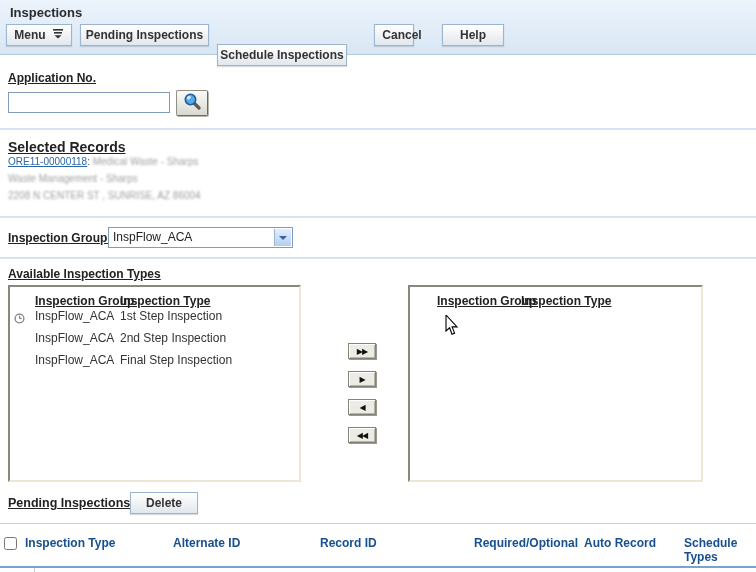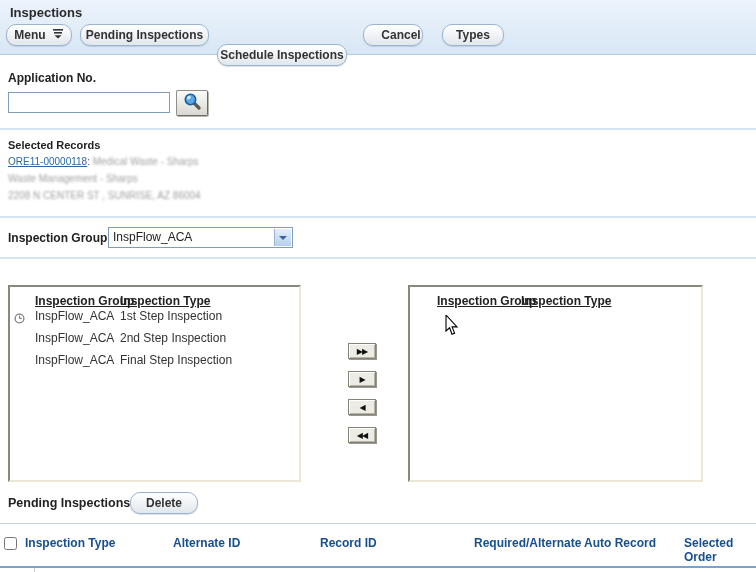--- a/index.html
+++ b/index.html
@@ -12,27 +12,27 @@
   .band {
     position:absolute; left:0; top:0; width:756px; height:55px;
     background:linear-gradient(#ecf3fb, #d8e7f5);
     border-bottom:1px solid #b2c9de;
   }
   .page-title { position:absolute; left:10px; top:5px; font-size:13px; font-weight:bold; color:#2b2b2b; }
   .btn {
     position:absolute; top:24px; height:22px;
     display:flex; align-items:center; justify-content:center; gap:6px;
     background:linear-gradient(#ffffff, #e2e7ec);
-    border:1px solid #9db4cd; border-radius:10px;
+    border:1px solid #9db4cd; border-radius:0;
     font-family:inherit; font-size:12px; font-weight:bold; color:#333;
     box-shadow:0 1px 1px rgba(90,120,150,.25); cursor:default;
   }
   .menu-ico { display:inline-block; }
   
-  .lbl { position:absolute; font-size:12px; font-weight:bold; color:#222; }
+  .lbl { position:absolute; font-size:12px; font-weight:bold; color:#222;text-decoration:underline; }
   .divider { position:absolute; left:0; width:756px; height:2px; background:#d4e4f2; }
   .text-input {
     position:absolute; left:8px; top:92px; width:162px; height:21px;
     border:1px solid #7f9db9; font-family:inherit; font-size:12px; padding:0 3px; background:#fff;
   }
   .search-btn {
     position:absolute; left:176px; top:90px; width:32px; height:26px;
     background:linear-gradient(#fbfbfa,#d9d8d1);
     border:1px solid #8f8f83; border-right-color:#6a6a60; border-bottom-color:#6a6a60;
     border-radius:2px; box-shadow:1px 1px 0 #b9b7ac;
@@ -94,59 +94,60 @@
           <polygon points="2.5,6.2 9.5,6.2 6,9.6" fill="#333"></polygon>
         </svg>
       </span>
     </button>
     <button class="btn" style="left:80px; width:129px;">
       <span>Pending Inspections</span>
     </button>
     <button class="btn" style="left:217px; width:130px;margin-top:20px;">
       <span>Schedule Inspections</span>
     </button>
-    <button class="btn" style="left:363px; width:60px;padding-left:16px;">
+    <button class="btn" style="left:374px; width:40px;padding-left:16px;">
       <span>Cancel</span>
     </button>
     <button class="btn" style="left:442px; width:62px;">
-      <span>Types</span>
+      <span>Help</span>
     </button>
   </div>
 
   <div class="lbl" style="left:8px; top:71px;">Application No.</div>
   <input class="text-input" type="text" value="" style="">
   <div class="search-btn">
     <span>
       <svg width="18" height="18" viewBox="0 0 18 18">
         <line x1="11.5" y1="11.5" x2="16" y2="16" stroke="#5a5a52" stroke-width="3.2" stroke-linecap="round"></line>
         <circle cx="7.5" cy="7.5" r="5.2" fill="#5aa7e6" stroke="#1c5f9e" stroke-width="1.6"></circle>
         <ellipse cx="5.8" cy="5.6" rx="2.2" ry="1.6" fill="#cfe8fb" transform="rotate(-35 5.8 5.6)"></ellipse>
       </svg>
     </span>
   </div>
   <div class="divider" style="top:128px;"></div>
 
-  <div class="lbl" style="left:8px; top:139px; font-size:11px;">Selected Records</div>
+  <div class="lbl" style="left:8px; top:139px; font-size:14px;">Selected Records</div>
   <div class="rec-line" style="left:8px; top:156px;">
     <span class="rec-link">ORE11-00000118</span><span style="color:#555;">:</span>
     <span class="blurred">Medical Waste - Sharps</span>
   </div>
   <div class="rec-line blurred" style="left:8px; top:173px;">Waste Management - Sharps</div>
   <div class="rec-line blurred" style="left:8px; top:190px;">2208 N CENTER ST , SUNRISE, AZ 86004</div>
   <div class="divider" style="top:216px;"></div>
 
   <div class="lbl" style="left:8px; top:231px;">Inspection Group :</div>
   <div class="combo">
     <span>InspFlow_ACA</span>
     <span class="combo-arrow">
         <span class="tri"></span>
       </span>
   </div>
   <div class="divider" style="top:257px;"></div>
 
+  <div class="lbl" style="left:8px; top:267px;">Available Inspection Types</div>
   <div class="listbox" style="left:8px; width:293px;">
     <div class="lb-head" style="left:25px;">Inspection Group</div>
     <div class="lb-head" style="left:110px;">Inspection Type</div>
 
     <div>
       <span style="position:absolute; left:4px; top:23px;">
         <svg width="11" height="11" viewBox="0 0 11 11">
           <circle cx="5.5" cy="5.5" r="4.4" fill="none" stroke="#808080" stroke-width="1.3"></circle>
           <line x1="5.5" y1="5.5" x2="5.5" y2="2.6" stroke="#808080" stroke-width="1.2"></line>
           <line x1="5.5" y1="5.5" x2="7.8" y2="5.5" stroke="#808080" stroke-width="1.2"></line>
@@ -192,19 +193,19 @@
   <div class="lbl" style="left:8px; top:496px; font-size:12.5px;">Pending Inspections</div>
   <button class="btn" style="left:130px; top:492px; width:68px;">
     <span>Delete</span>
   </button>
 
   <div class="line-top"></div>
   <input type="checkbox" class="chk" style="">
   <div class="tbl-col" style="left:25px;">Inspection Type</div>
   <div class="tbl-col" style="left:173px;">Alternate ID</div>
   <div class="tbl-col" style="left:320px;">Record ID</div>
-  <div class="tbl-col" style="left:474px;">Required/Alternate</div>
+  <div class="tbl-col" style="left:474px;">Required/Optional</div>
   <div class="tbl-col" style="left:584px;">Auto Record</div>
-  <div class="tbl-col" style="left:684px; width:62px;">Selected Order</div>
+  <div class="tbl-col" style="left:684px; width:62px;">Schedule Types</div>
   <div class="line-bot"></div>
   <div class="row-stub"></div>
 
 </div>
 
 </body></html>

